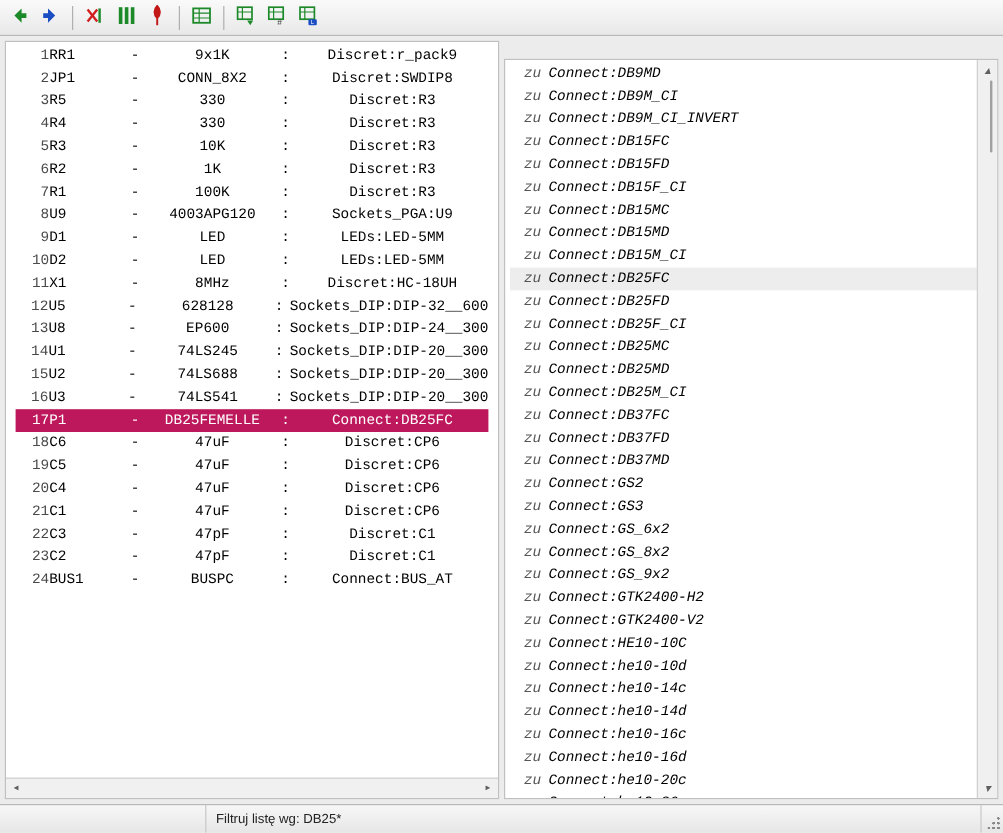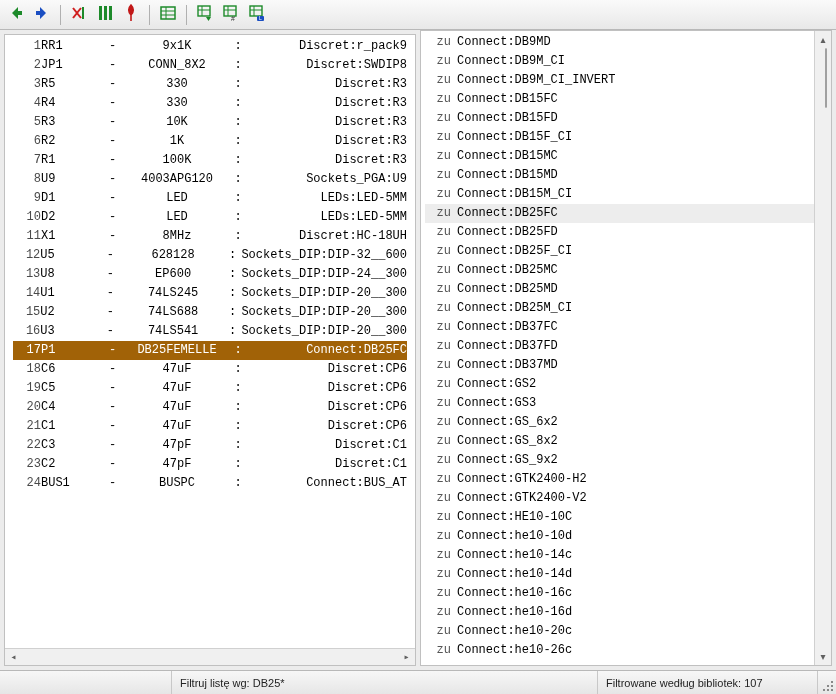--- a/index.html
+++ b/index.html
@@ -51,21 +51,21 @@
   .pane {
     flex: 1;
     margin: 4px 2px 4px 4px;
     border: 1px solid #c0c0c0;
     background: #fff;
     position: relative;
     overflow: hidden;
     display: flex;
     flex-direction: column;
   }
-  .pane.right { margin: 0 4px 4px 2px; }
+  .pane.right { margin: 19px 4px 4px 2px; font-style: italic; }
   .pane-body {
     flex: 1;
     overflow: hidden;
     font-family: Consolas, "Courier New", monospace;
     font-size: 12px;
     line-height: 19px;
     white-space: pre;
     position: relative;
   }
   .pane-scroll {
@@ -117,33 +117,33 @@
     background: #c2c2c2;
     border: 1px solid #a0a0a0;
     border-radius: 2px;
   }
   .row {
     display: flex;
     height: 19px;
     align-items: center;
   }
   .row.sel {
-    background: #a16207;
+    background: #be185d;
     color: #fff;
   }
   .row.hl {
     background: #ededed;
   }
   .c-num { width: 28px; text-align: right; color: #4a4a4a; }
   .row.sel .c-num { color: #fff; }
   .c-ref { width: 64px; }
   .c-dash { width: 20px; text-align: left; padding-left: 4px; }
   .c-val { width: 104px; text-align: center; }
   .c-colon { width: 18px; text-align: center; }
-  .c-fp { flex: 1; text-align: right; }
+  .c-fp { flex: 1; text-align: center; }
   .r-zu { width: 26px; text-align: right; color: #555; }
   .r-name { padding-left: 6px; }
   
   .status {
     height: 24px;
     background: linear-gradient(#f7f7f7,#e6e6e6);
     border-top: 1px solid #b8b8b8;
     display: flex;
     align-items: stretch;
     font-size: 11px;
@@ -286,19 +286,18 @@
         </div>
         <div class="vs-arrow">▾</div>
       </div>
     </div>
 
   </div>
 
   <div class="status">
     <div class="status-cell"></div>
     <div class="status-cell" style="flex:1;">Filtruj listę wg: DB25*</div>
-    <div class="status-cell" style="width:220px;">Filtrowane według bibliotek: 107</div>
     <div class="status-grip">
       <div class="grip"></div>
     </div>
   </div>
 
 </div>
 
 </body></html>

